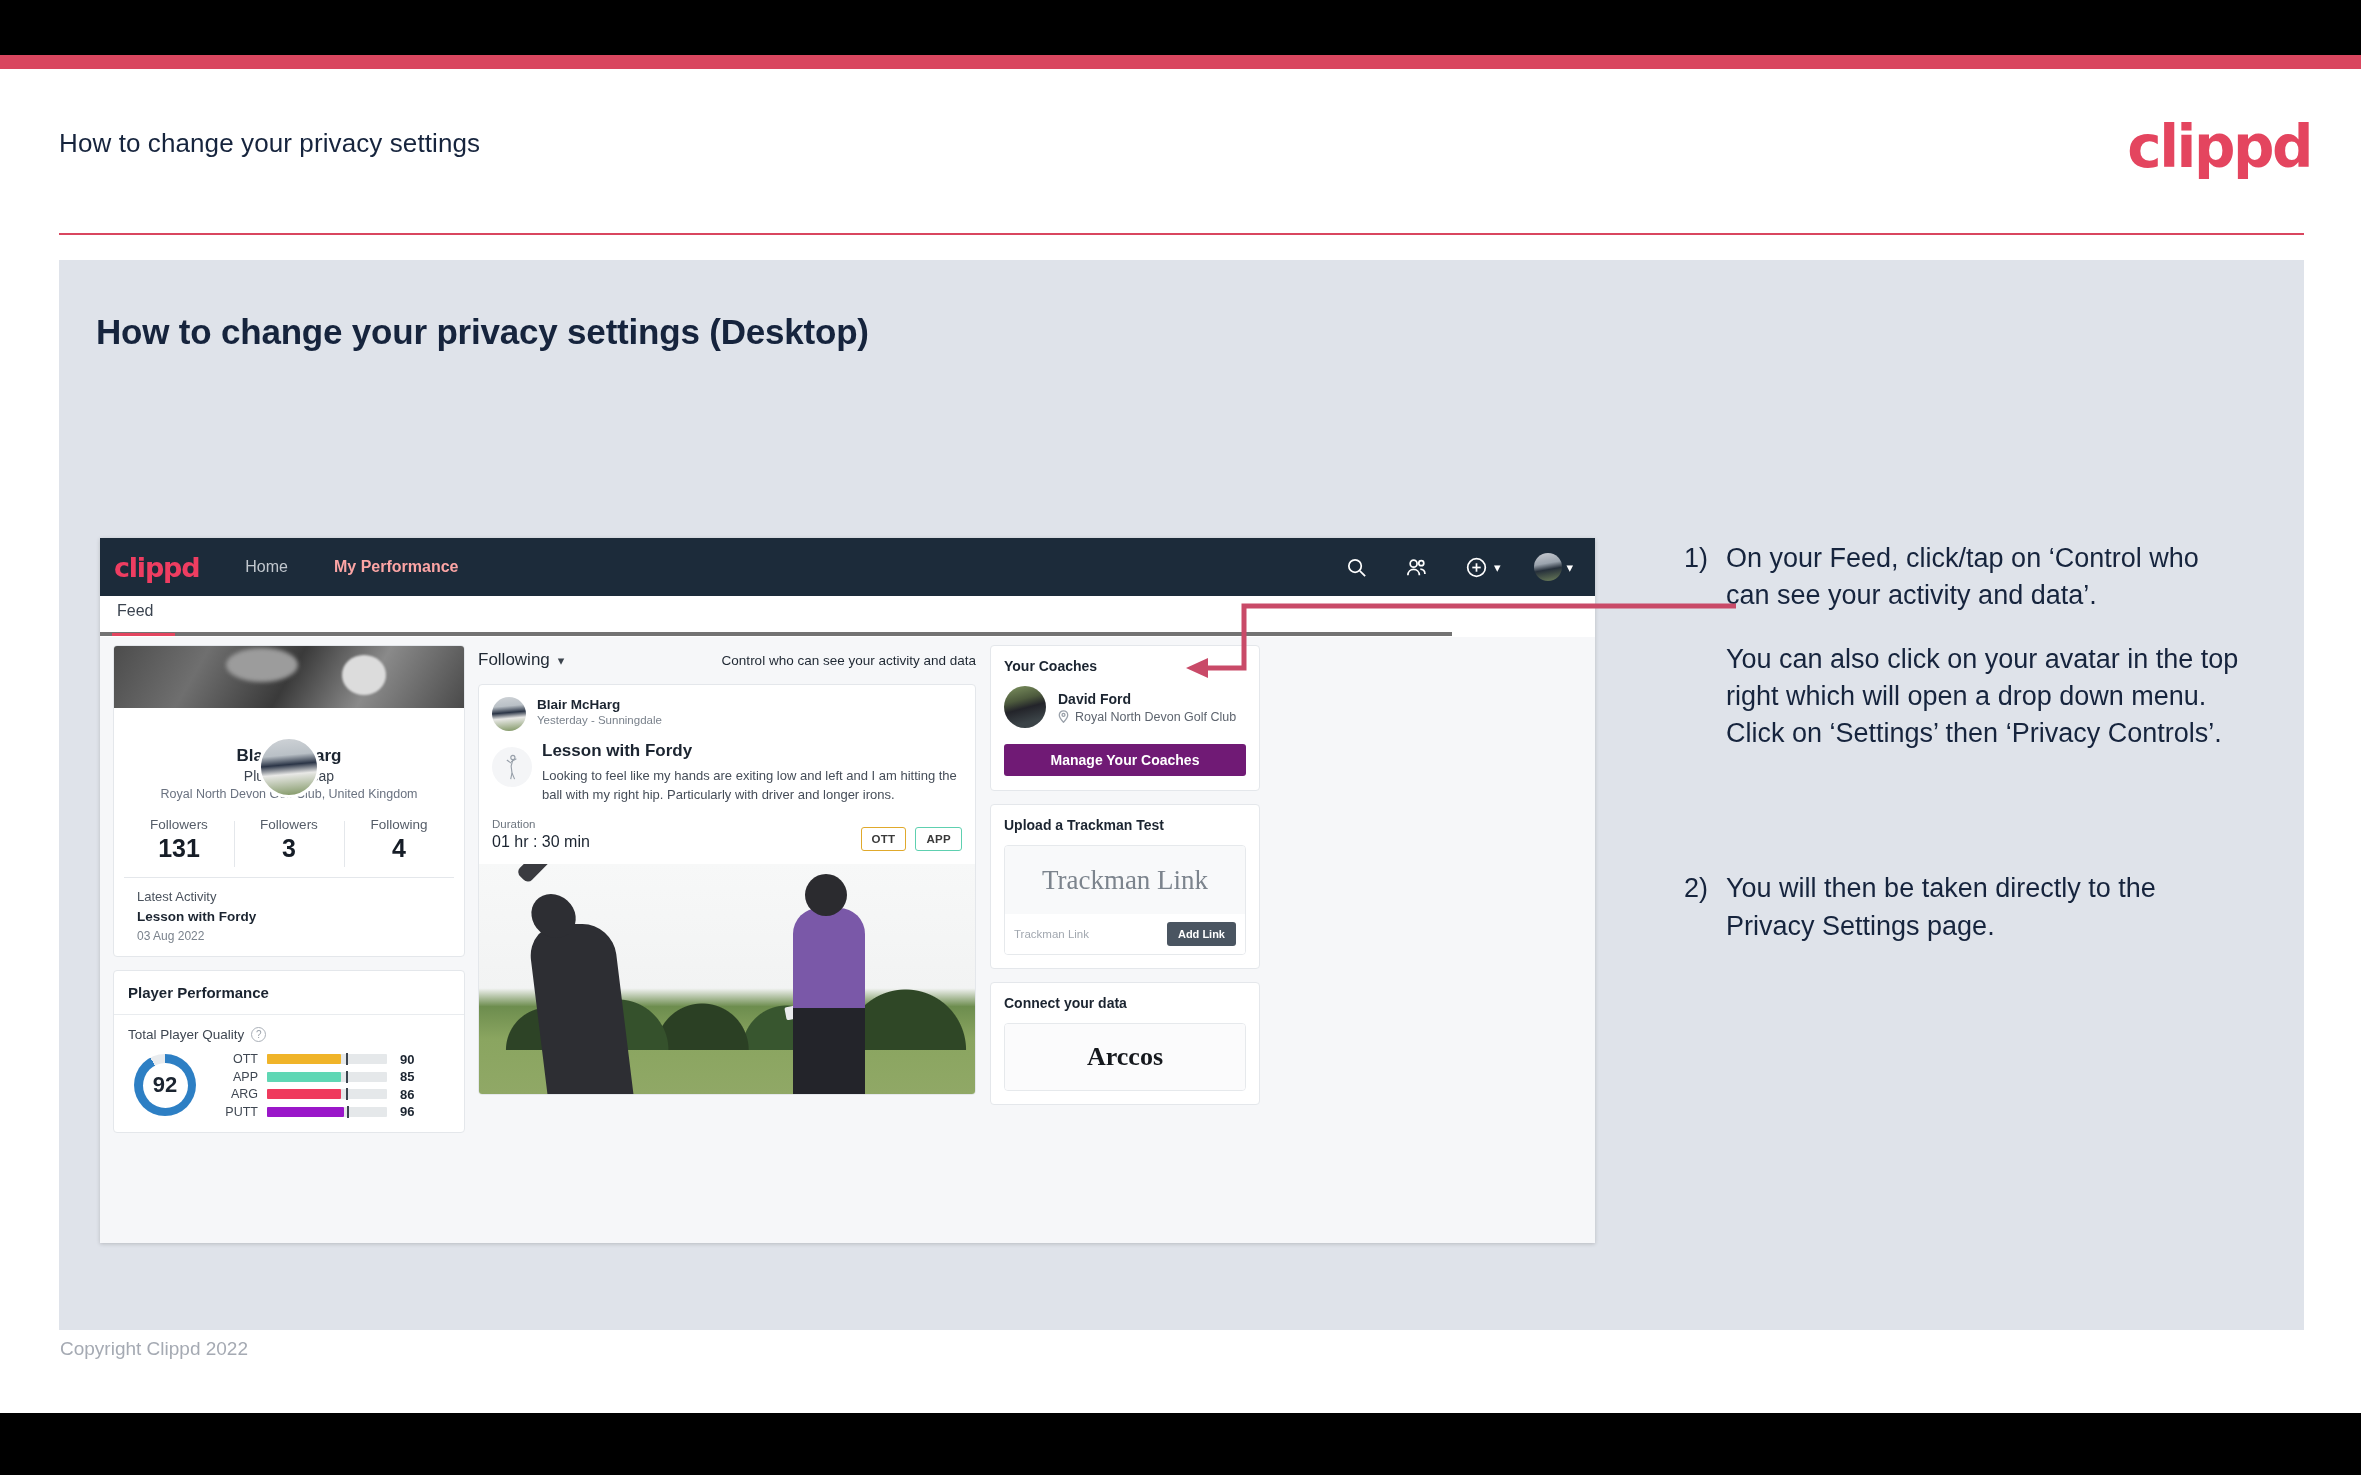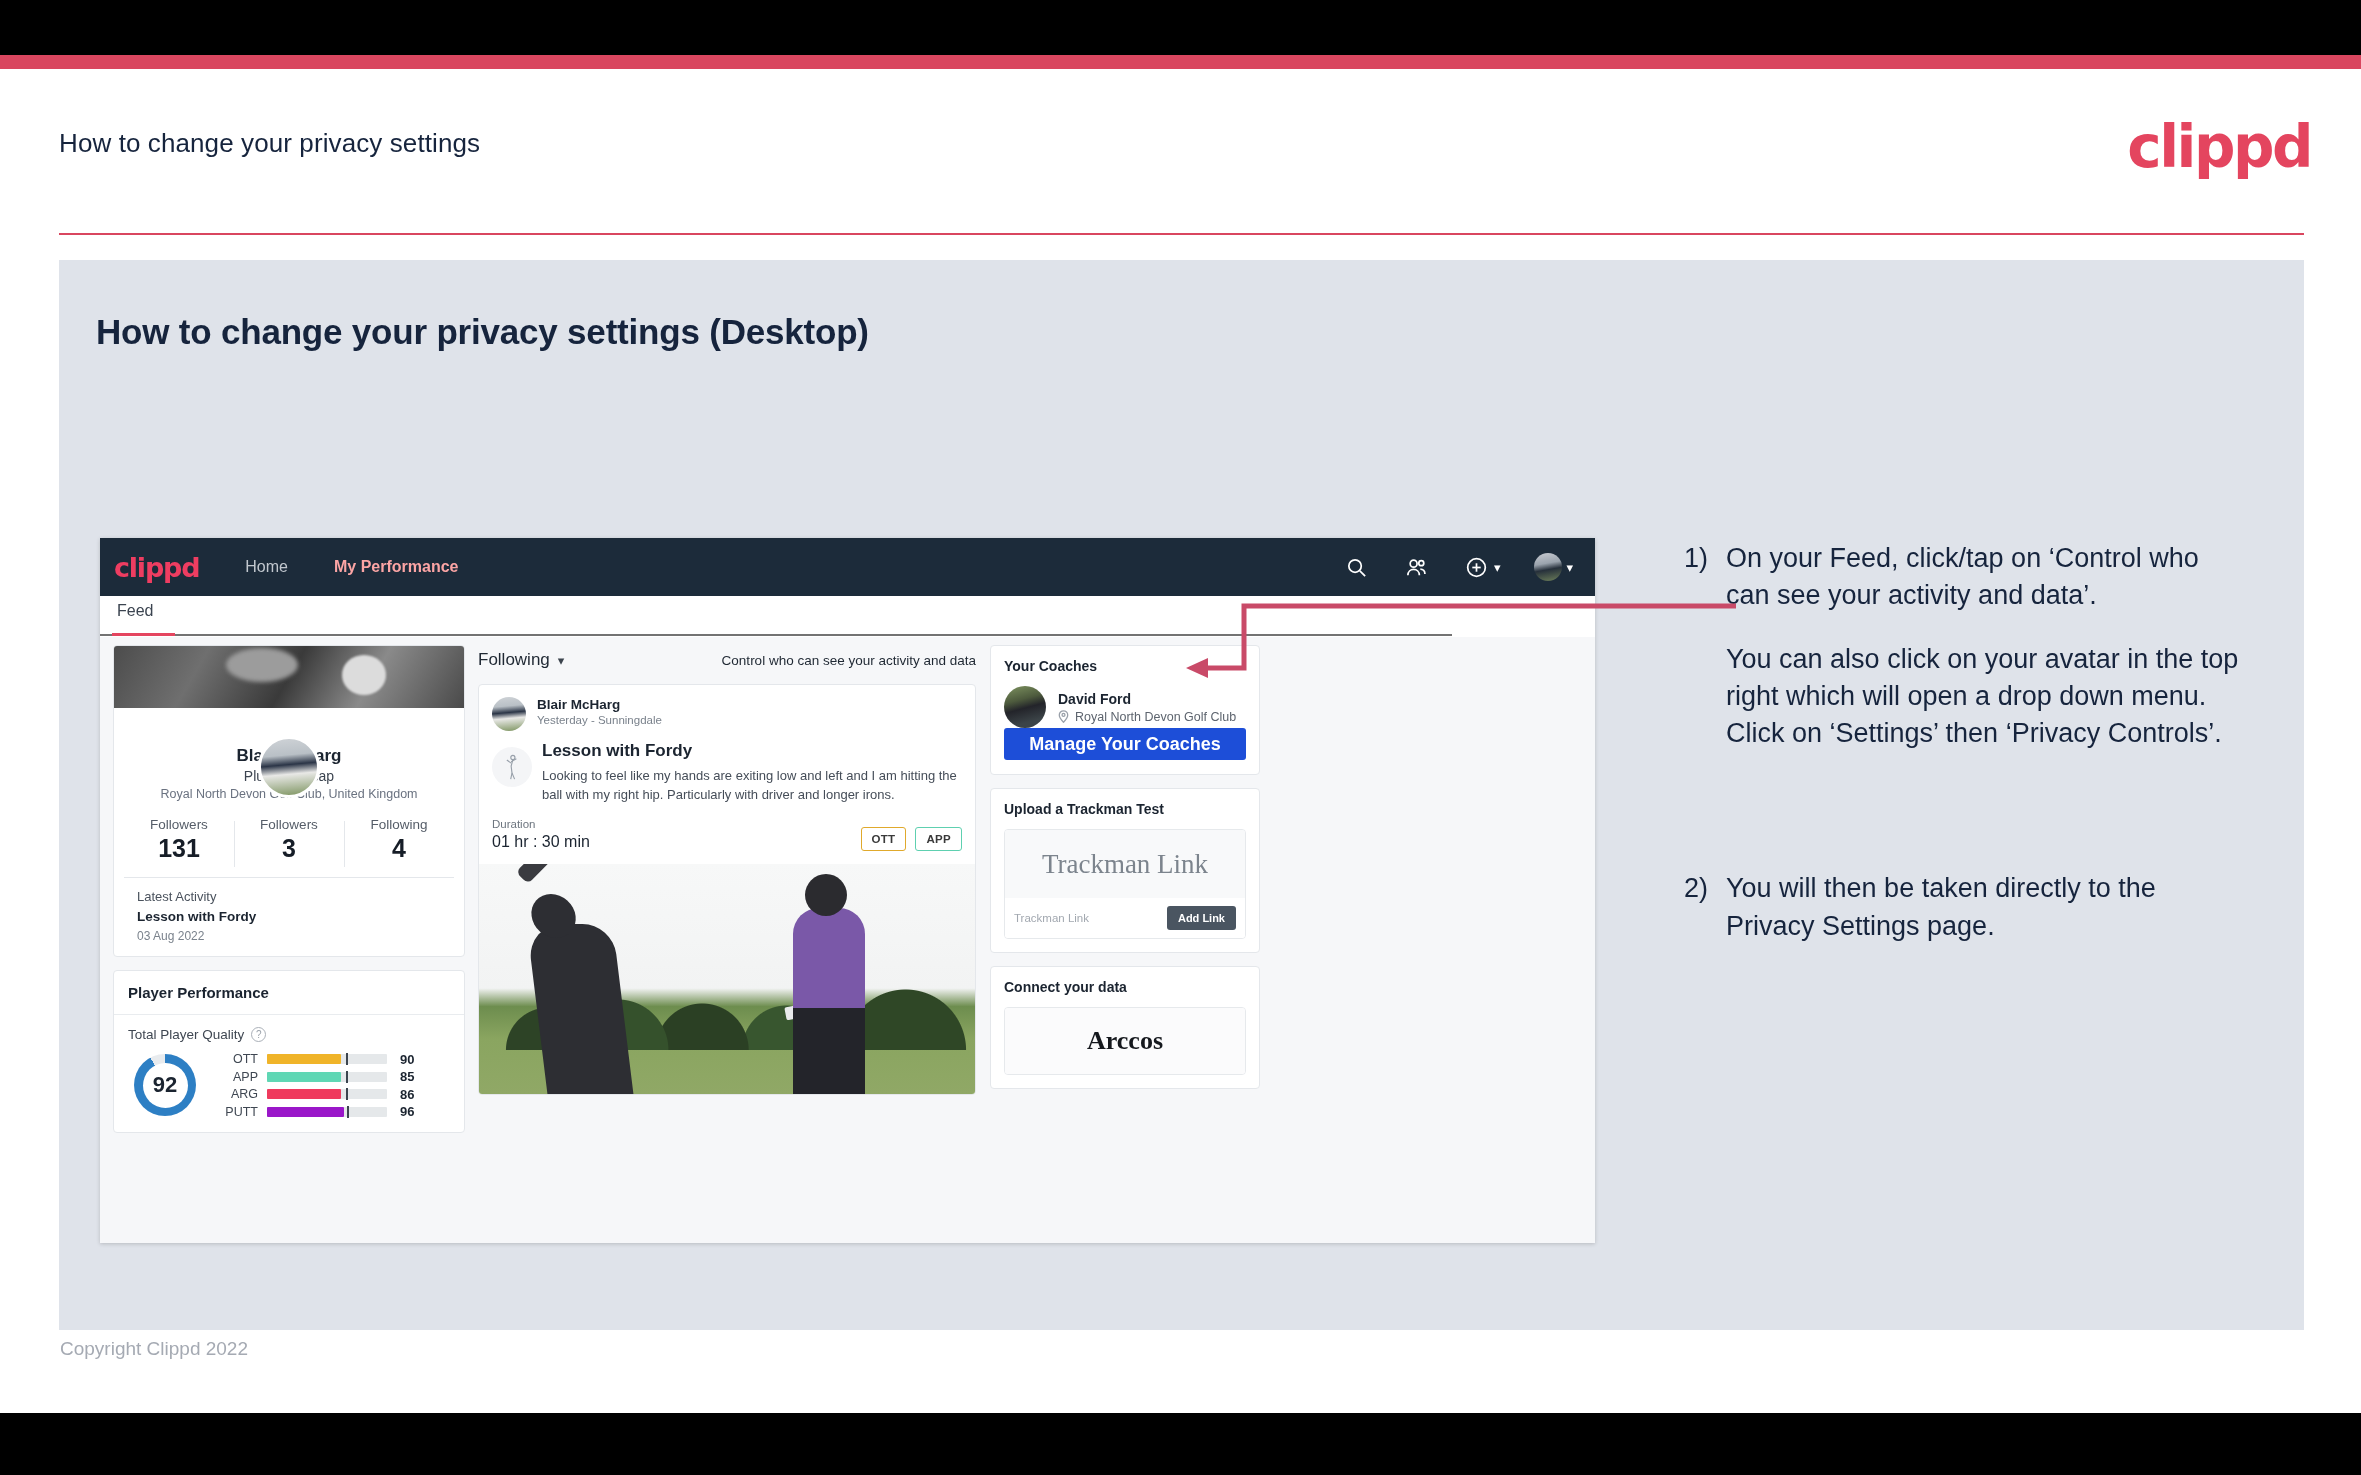--- a/index.html
+++ b/index.html
@@ -70,21 +70,21 @@
   .nav-ico svg { width:23px; height:23px; stroke:#fff; fill:none; stroke-width:1.8; }
   .chev { font-size:13px; color:#fff; margin-left:4px; }
   .avatar-nav {
     width:28px;height:28px;border-radius:50%;
     background:linear-gradient(170deg,#c9ccd2 0%,#9aa3ad 38%,#26303b 58%,#6d7f5a 100%);
   }
   .nav-group { display:flex; align-items:center; }
 
   .app-tabs {
     position:absolute; left:0; top:58px; width:1352px; height:40px;
-    background:#fff; border-bottom:2px solid #737373;
+    background:#fff; border-bottom:4px solid #737373;
   }
   .tab-feed {
     position:absolute; left:17px; top:6px; font-size:16px; color:#3b4450;
   }
   .tab-underline { position:absolute; left:12px; top:37px; width:63px; height:3px; background:#e4455f; }
 
   .app-body { position:absolute; left:0; top:99px; width:1495px; height:606px; background:#f6f7f9; }
 
   
   .col-left { position:absolute; left:13px; top:8px; width:352px; }
@@ -187,22 +187,22 @@
   .col-right { position:absolute; left:890px; top:8px; width:270px; }
   .rc-head { padding:12px 13px; font-size:14px; font-weight:700; color:#1b2430; }
   .coach-row { display:flex; align-items:center; padding:0 13px 0; }
   .coach-av { width:42px;height:42px;border-radius:50%;
      background:linear-gradient(165deg,#7f9461 0%,#4d5a3d 34%,#23242a 52%,#3b4347 80%); }
   .coach-txt { margin-left:12px; }
   .coach-name { font-size:14px; font-weight:700; color:#1b2430; }
   .coach-club { font-size:12.5px; color:#5d646e; margin-top:3px; display:flex; align-items:center; gap:6px;}
   .pin-ico svg{width:11px;height:13px;stroke:#99a0a9;fill:none;stroke-width:1.4;display:block;}
   .mgr-btn {
-    margin:0 13px 14px; height:32px; background:#1d4ed8; color:#fff;
-    font-size:18px; font-weight:700; display:flex; align-items:center; justify-content:center;
+    margin:16px 13px 14px; height:32px; background:#701a75; color:#fff;
+    font-size:14px; font-weight:700; display:flex; align-items:center; justify-content:center;
     border-radius:3px;
   }
   .inner-box { margin:0 13px 13px; border:1px solid #e6e9ec; border-radius:4px; overflow:hidden; }
   .inner-logo {
     height:68px; background:#f8f9fa; display:flex; align-items:center; justify-content:center;
     font-family:"Liberation Serif", serif; font-size:27px; color:#7c848d;
   }
   .inner-logo.arccos { color:#15181d; font-weight:700; font-size:26px; background:#fbfbfc; height:66px;}
   .inner-foot { display:flex; align-items:center; padding:8px 9px; background:#fff; }
   .inner-input { font-size:11.5px; color:#a2a8b0; }

